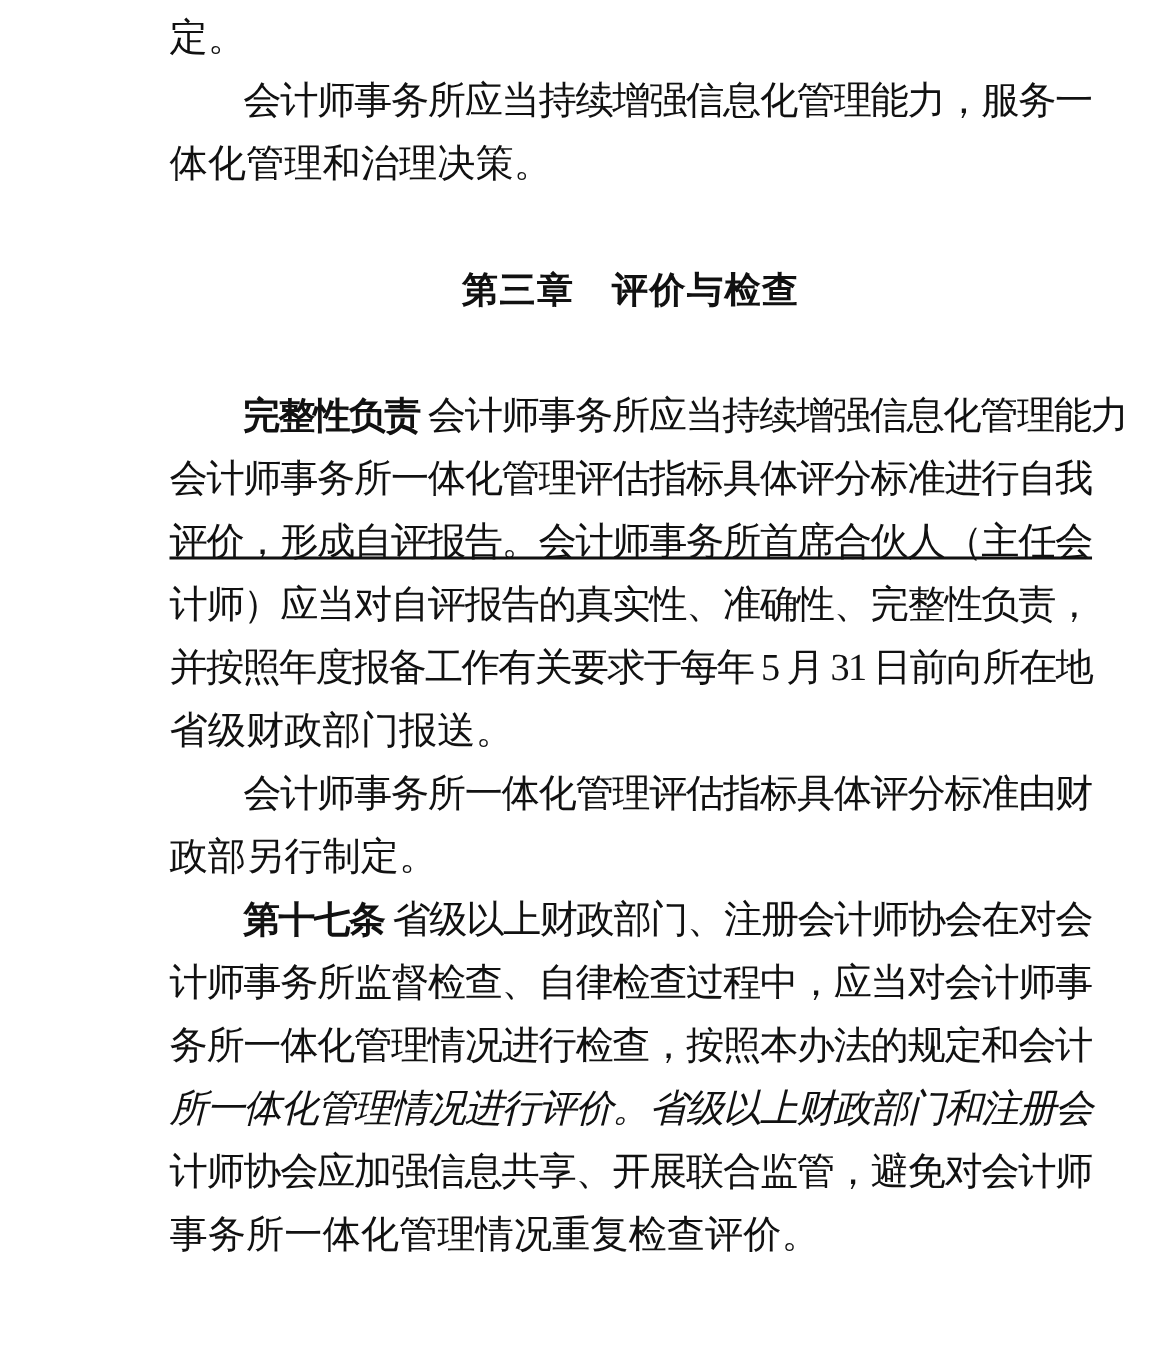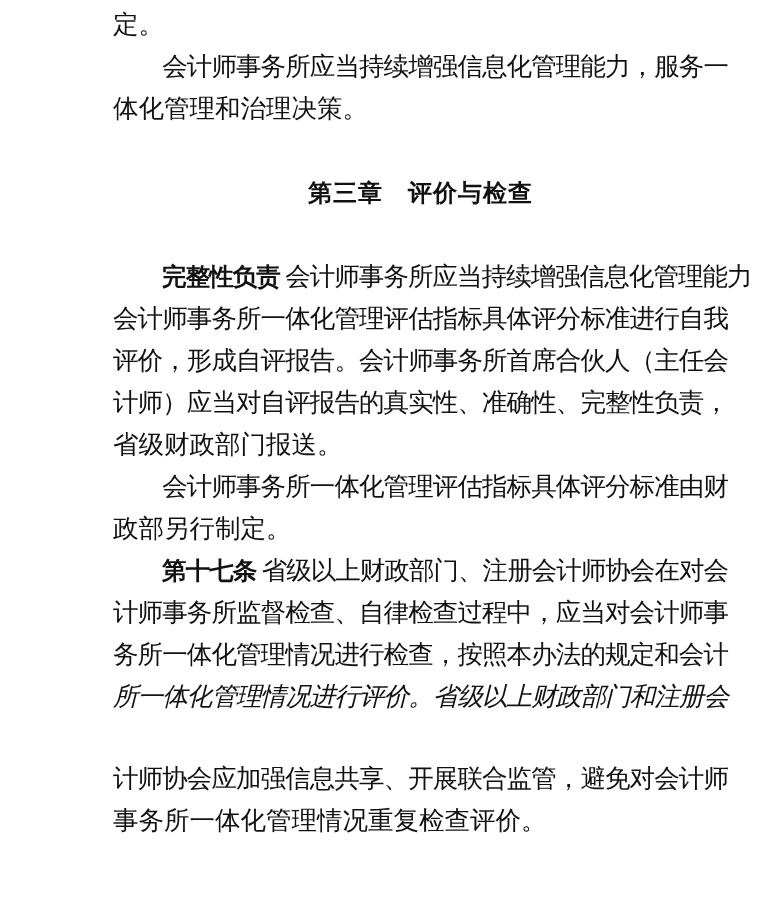--- a/index.html
+++ b/index.html
@@ -54,24 +54,25 @@
 
 <div class="doc-page">
     <div class="line end"><span class="seg-wrap"><span class="seg">定。</span></span></div>
     <div class="line justify" style="letter-spacing: -0.9px;"><span class="seg-wrap"><span class="seg">　　会计师事务所应当持续增强信息化管理能力，服务一</span></span></div>
     <div class="line end"><span class="seg-wrap"><span class="seg">体化管理和治理决策。</span></span></div>
     <div class="line blank"><span class="seg-wrap"></span></div>
     <div class="line heading"><span class="seg-wrap"><span class="seg bold">第三章　评价与检查</span></span></div>
     <div class="line blank"><span class="seg-wrap"></span></div>
     <div class="line justify" style="letter-spacing: -0.956731px;"><span class="seg-wrap"><span class="seg">　　</span><span class="seg bold">完整性负责</span><span class="seg"> 会计师事务所应当持续增强信息化管理能力</span></span></div>
     <div class="line justify" style="letter-spacing: -0.9px;"><span class="seg-wrap"><span class="seg">会计师事务所一体化管理评估指标具体评分标准进行自我</span></span></div>
-    <div class="line justify" style="letter-spacing: -0.9px;"><span class="seg-wrap"><span class="seg">评价，形成自评报告。会计师事务所首席合伙人（主任会</span></span></div>
+    <div class="line justify" style="letter-spacing: -0.9px; text-decoration: underline;"><span class="seg-wrap"><span class="seg">评价，形成自评报告。会计师事务所首席合伙人（主任会</span></span></div>
     <div class="line justify" style="letter-spacing: -0.9px;"><span class="seg-wrap"><span class="seg">计师）应当对自评报告的真实性、准确性、完整性负责，</span></span></div>
+    <div class="line justify" style="letter-spacing: -1.175px;"><span class="seg-wrap"><span class="seg">并按照年度报备工作有关要求于每年 5 月 31 日前向所在地</span></span></div>
     <div class="line end"><span class="seg-wrap"><span class="seg">省级财政部门报送。</span></span></div>
     <div class="line justify" style="letter-spacing: -0.9px;"><span class="seg-wrap"><span class="seg">　　会计师事务所一体化管理评估指标具体评分标准由财</span></span></div>
     <div class="line end"><span class="seg-wrap"><span class="seg">政部另行制定。</span></span></div>
     <div class="line justify" style="letter-spacing: -0.956731px;"><span class="seg-wrap"><span class="seg">　　</span><span class="seg bold">第十七条</span><span class="seg"> 省级以上财政部门、注册会计师协会在对会</span></span></div>
     <div class="line justify" style="letter-spacing: -0.9px;"><span class="seg-wrap"><span class="seg">计师事务所监督检查、自律检查过程中，应当对会计师事</span></span></div>
     <div class="line justify" style="letter-spacing: -0.9px;"><span class="seg-wrap"><span class="seg">务所一体化管理情况进行检查，按照本办法的规定和会计</span></span></div>
     <div class="line justify" style="letter-spacing: -0.9px; font-style: italic;"><span class="seg-wrap"><span class="seg">所一体化管理情况进行评价。省级以上财政部门和注册会</span></span></div>
-    <div class="line justify" style="letter-spacing: -0.9px; margin-top: 40px;"><span class="seg-wrap"><span class="seg">计师协会应加强信息共享、开展联合监管，避免对会计师</span></span></div>
+    <div class="line justify" style="letter-spacing: -0.9px;"><span class="seg-wrap"><span class="seg">计师协会应加强信息共享、开展联合监管，避免对会计师</span></span></div>
     <div class="line end"><span class="seg-wrap"><span class="seg">事务所一体化管理情况重复检查评价。</span></span></div>
   </div>
 
 </body></html>

